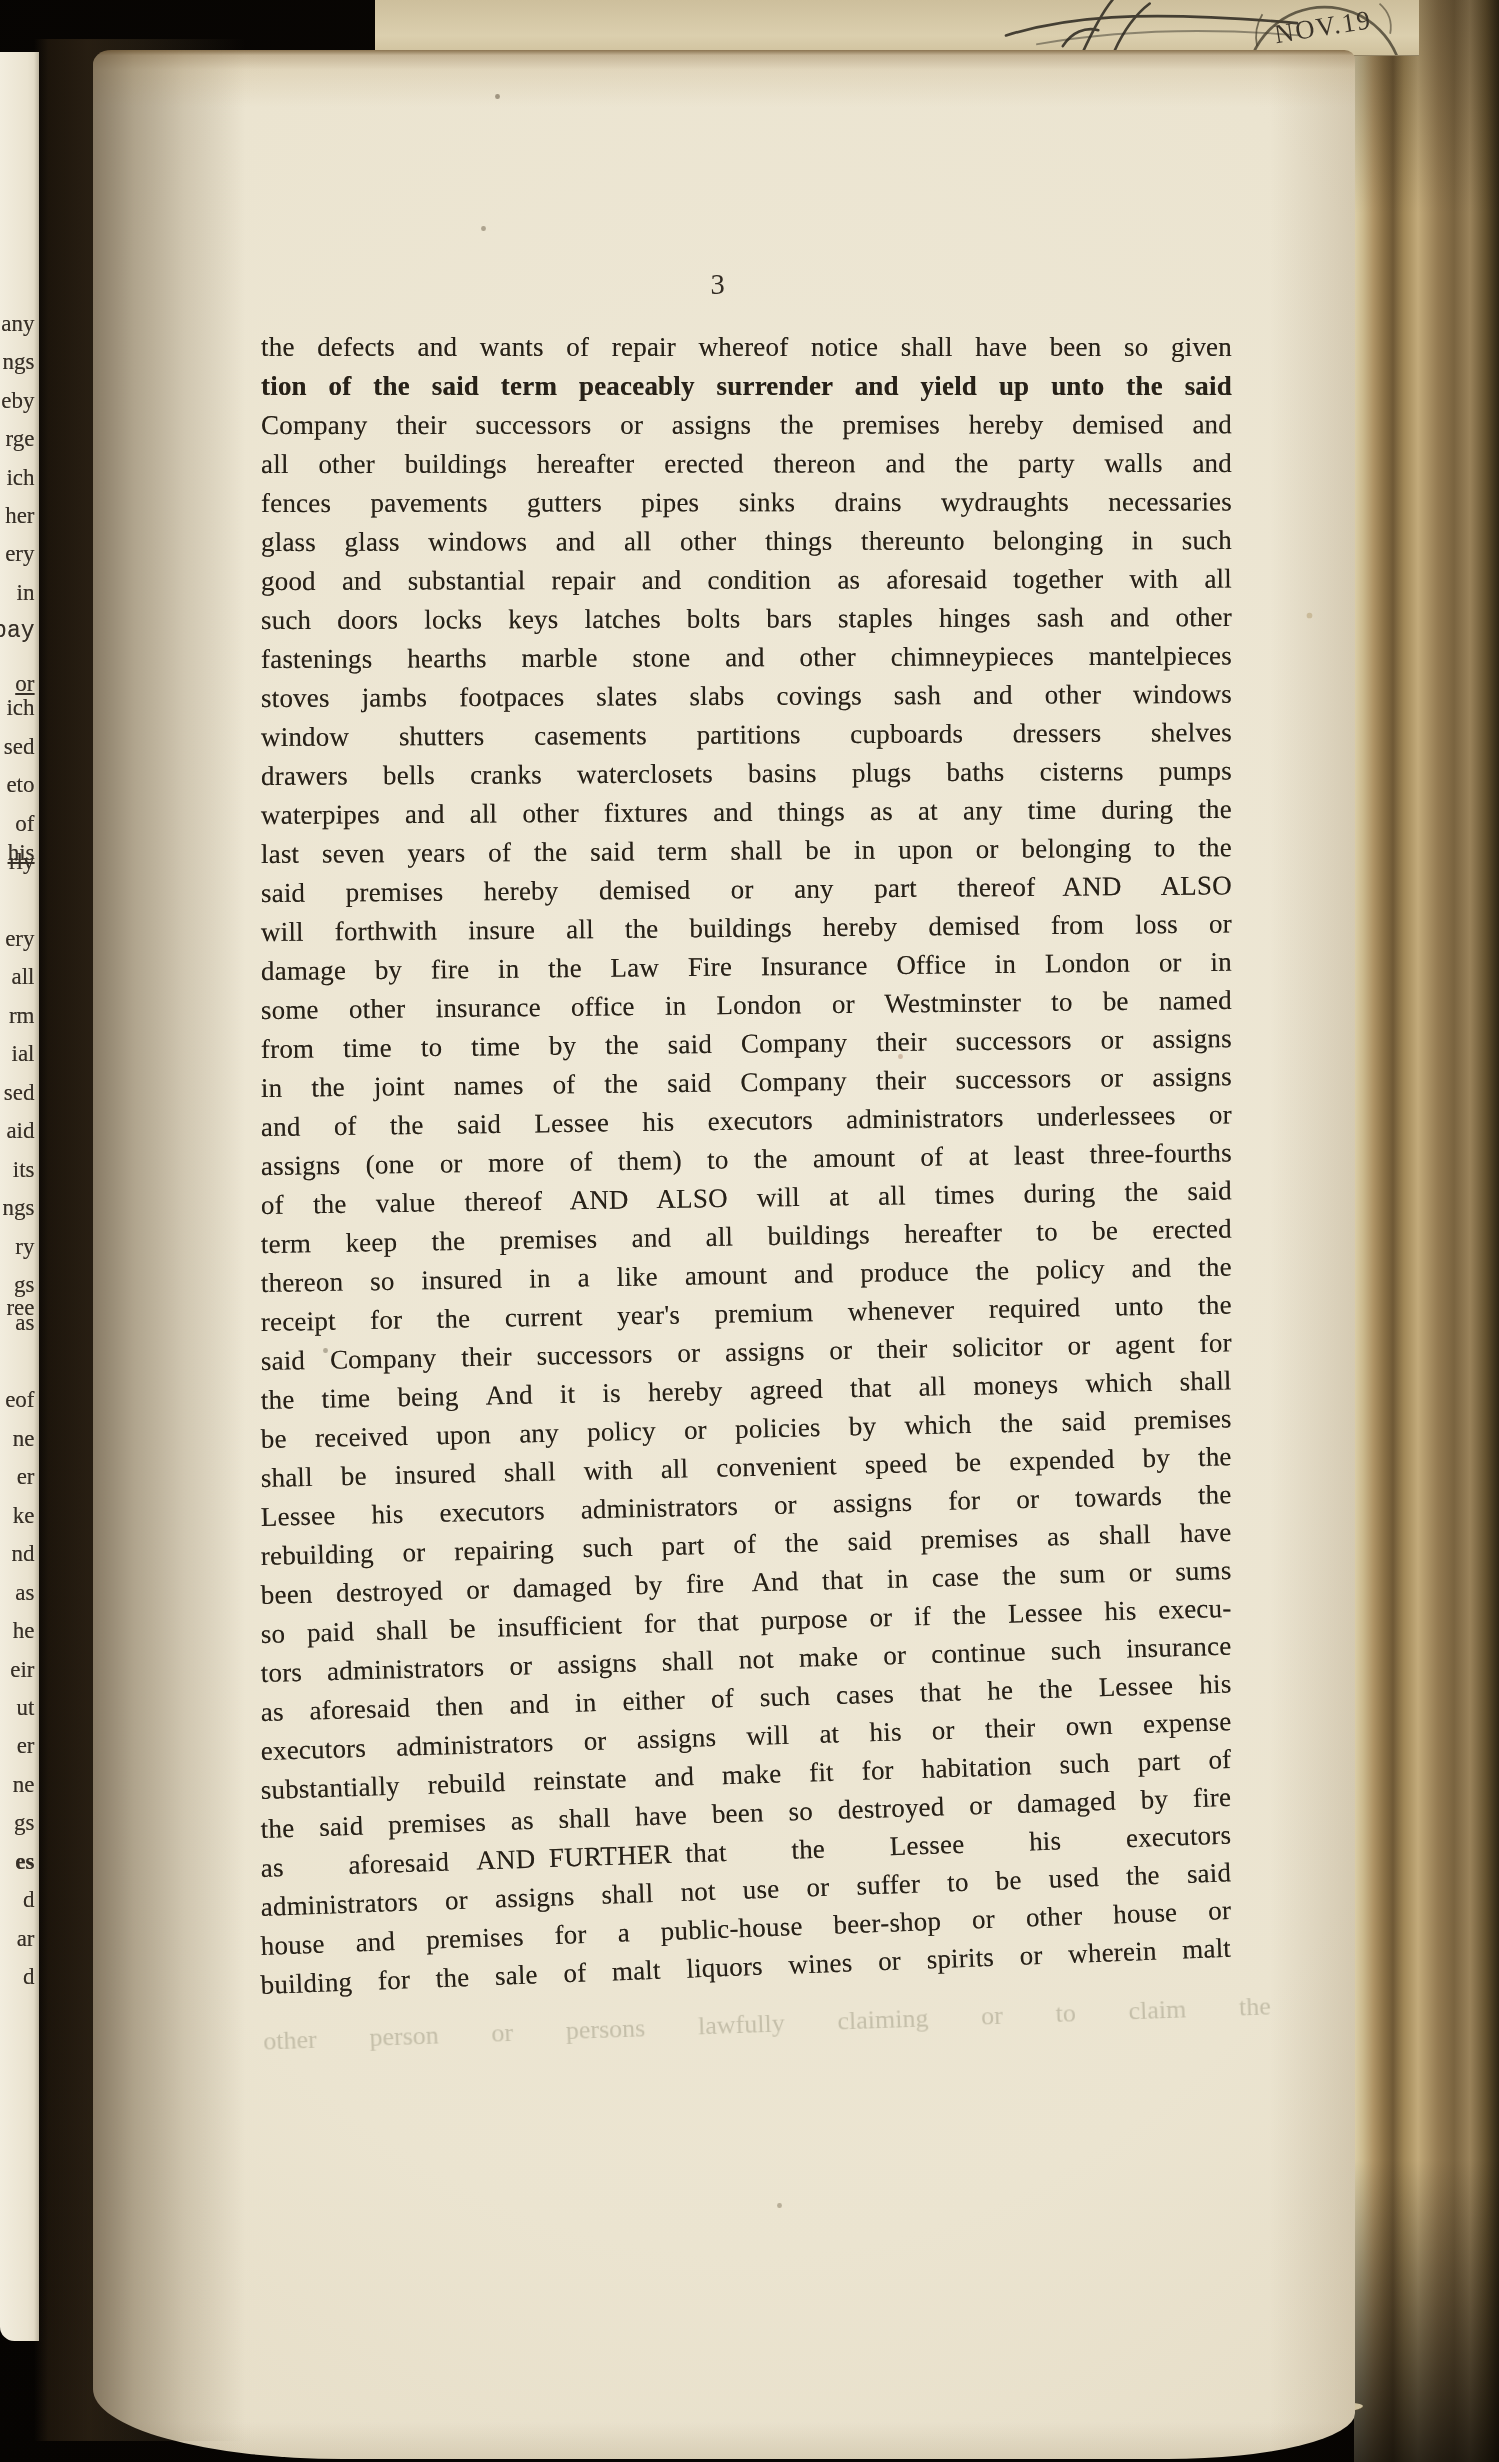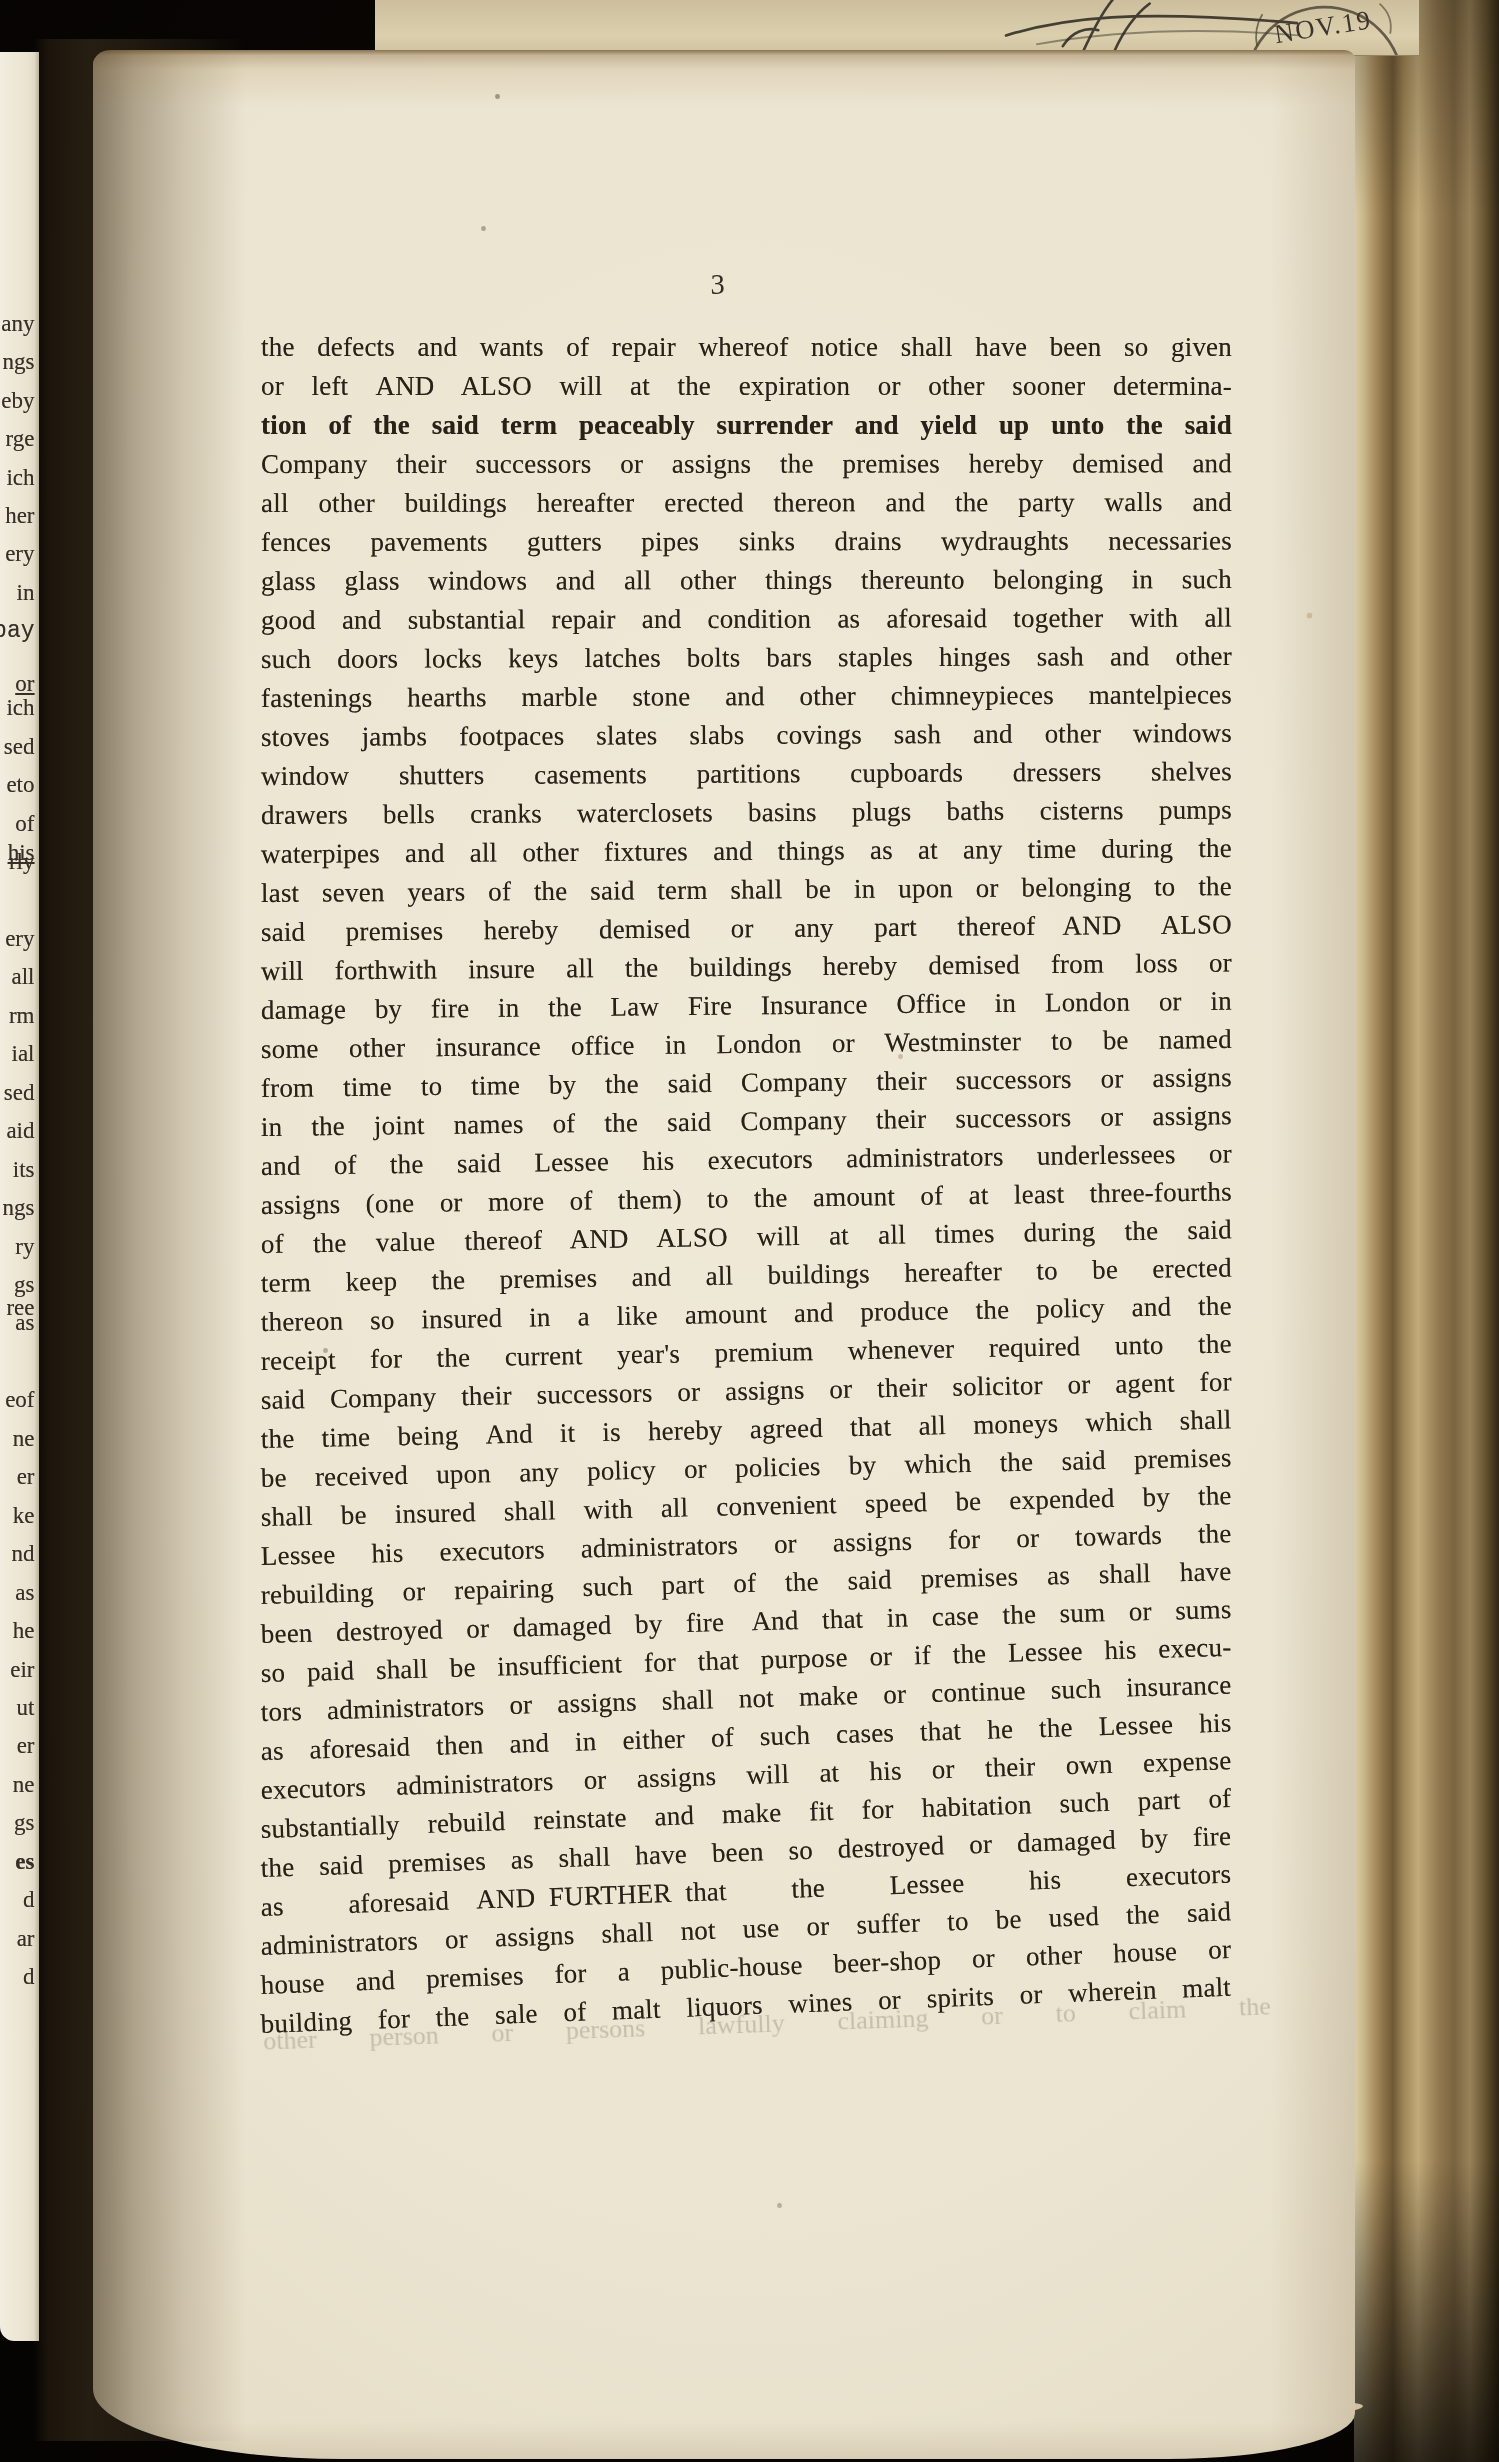--- a/index.html
+++ b/index.html
@@ -144,21 +144,20 @@
       </div>
   </div>
 
   <div class="under-bottom"></div>
 
   <div class="main-page">
     <div class="page-number">3</div>
     <div class="ghost-line">other person or persons lawfully claiming or to claim the</div>
     <div class="text-block" id="text-block">
         <div class="tline" style="transform: rotate(0deg);">the defects and wants of repair whereof notice shall have been so given</div>
-        <div class="tline" style="transform: rotate(-0.008deg);">or left AND ALSO will at the expiration or other sooner determina-</div>
         <div class="tline" style="transform: rotate(-0.022deg); font-weight: bold;">tion of the said term peaceably surrender and yield up unto the said</div>
         <div class="tline" style="transform: rotate(-0.041deg);">Company their successors or assigns the premises hereby demised and</div>
         <div class="tline" style="transform: rotate(-0.062deg);">all other buildings hereafter erected thereon and the party walls and</div>
         <div class="tline" style="transform: rotate(-0.087deg);">fences pavements gutters pipes sinks drains wydraughts necessaries</div>
         <div class="tline" style="transform: rotate(-0.115deg);">glass glass windows and all other things thereunto belonging in such</div>
         <div class="tline" style="transform: rotate(-0.144deg);">good and substantial repair and condition as aforesaid together with all</div>
         <div class="tline" style="transform: rotate(-0.177deg);">such doors locks keys latches bolts bars staples hinges sash and other</div>
         <div class="tline" style="transform: rotate(-0.211deg);">fastenings hearths marble stone and other chimneypieces mantelpieces</div>
         <div class="tline" style="transform: rotate(-0.247deg);">stoves jambs footpaces slates slabs covings sash and other windows</div>
         <div class="tline" style="transform: rotate(-0.285deg);">window shutters casements partitions cupboards dressers shelves</div>

